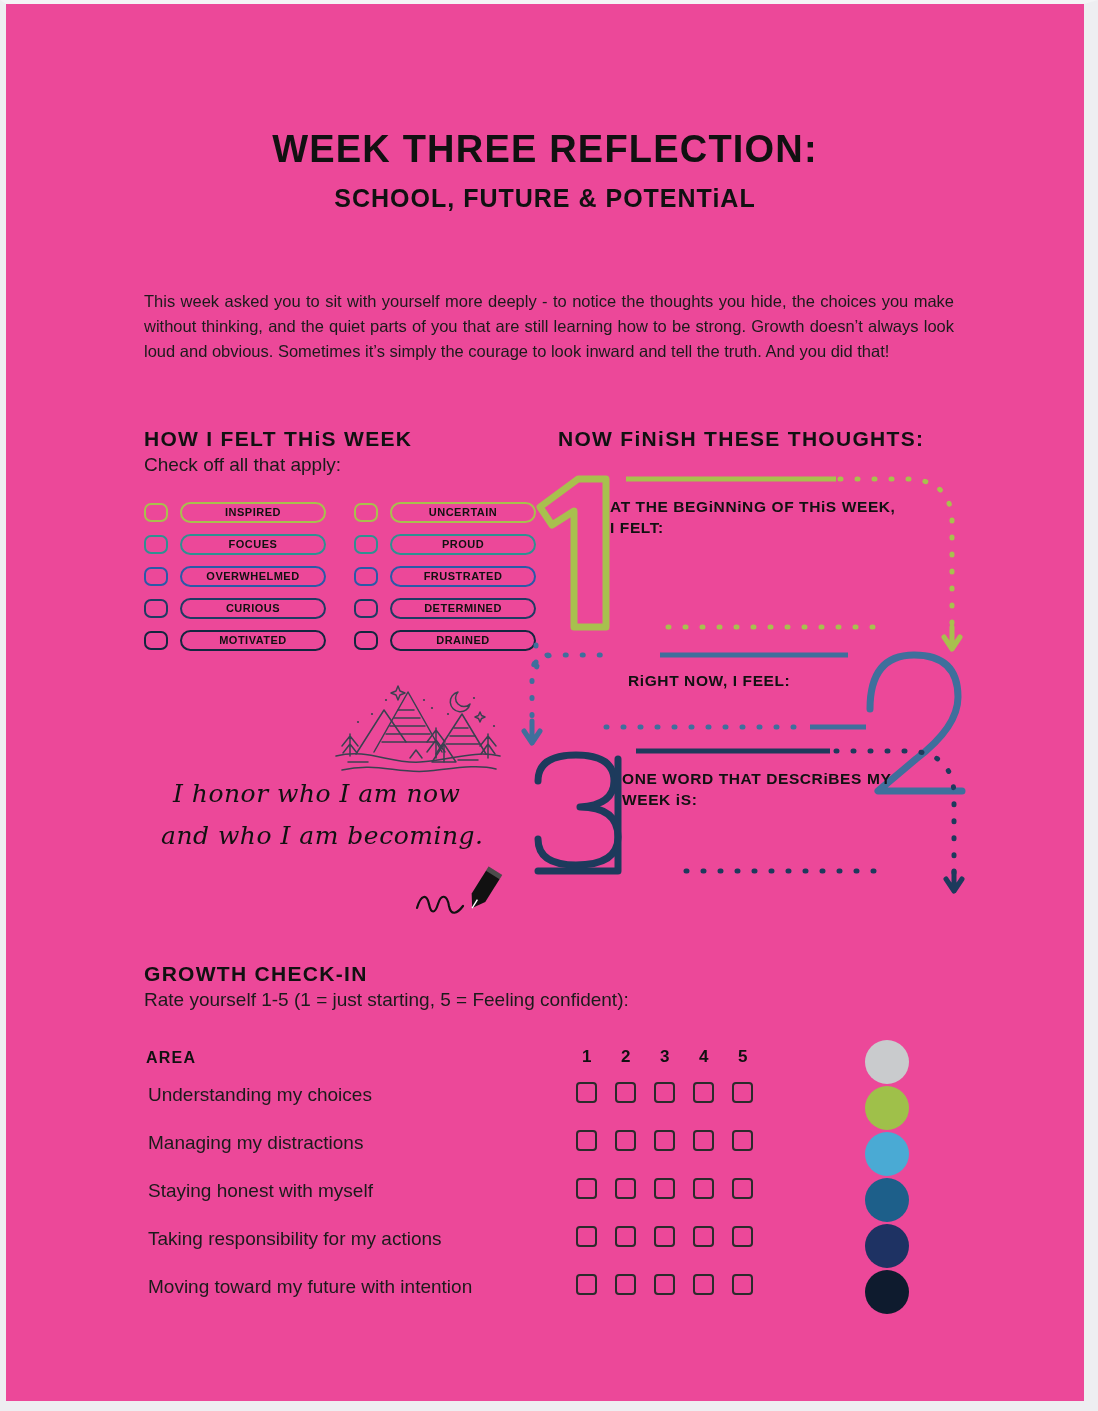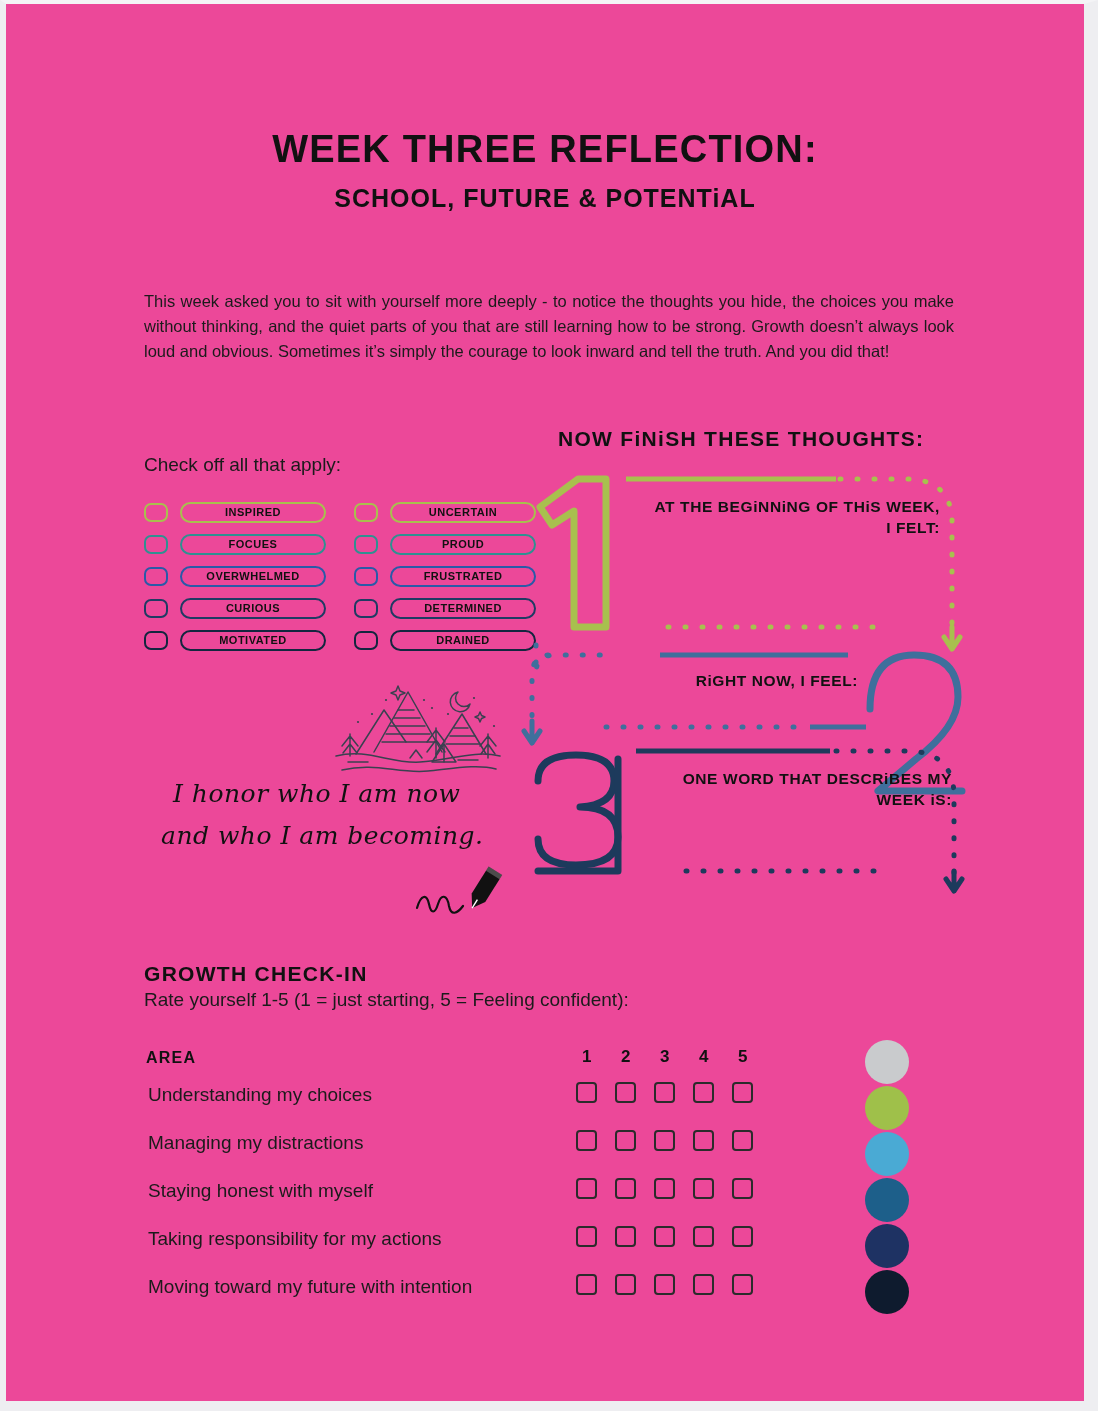--- a/index.html
+++ b/index.html
@@ -65,21 +65,21 @@
   }
   .hl1{position:absolute;left:12px;top:0px;}
   .hl2{position:absolute;left:0px;top:42px;}
   .hl3{position:absolute;left:0px;top:84px;}
   .pen{position:absolute;left:250px;top:85px;width:100px;height:60px;}
 
   
   .thoughts-head{position:absolute;left:552px;top:423px;}
   .prompts{position:absolute;left:512px;top:455px;width:470px;height:500px;}
   .ptext{
-    position:absolute;text-align:right;font-size:15.5px;font-weight:700;
+    position:absolute;text-align:left;font-size:15.5px;font-weight:700;
     letter-spacing:.6px;color:#111;line-height:1.35;
   }
 
   
   .growth-head{position:absolute;left:138px;top:958px;}
   .growth-sub{position:absolute;left:138px;top:985px;font-size:19px;color:#1b1b1b;}
   .area-hd{
     position:absolute;left:140px;top:1045px;font-size:16px;font-weight:700;
     letter-spacing:1.2px;color:#111;
   }
@@ -99,20 +99,21 @@
 <body>
 
 <div class="page">
 <div class="inner">
 
   <div class="title">WEEK THREE REFLECTION:</div>
   <div class="subtitle">SCHOOL, FUTURE &amp; POTENTiAL</div>
 
   <div class="body-copy">This week asked you to sit with yourself more deeply - to notice the thoughts you hide, the choices you make without thinking, and the quiet parts of you that are still learning how to be strong. Growth doesn’t always look loud and obvious. Sometimes it’s simply the courage to look inward and tell the truth. And you did that!</div>
 
+  <div class="h-sec felt-head">HOW I FELT THiS WEEK</div>
   <div class="felt-sub">Check off all that apply:</div>
 
   <div class="checks-wrap">
     <div class="col-a" id="colA">
           <div class="crow">
             <div class="cbox" style="border-color: rgb(168, 192, 78);"></div>
             <div class="pill" style="border-color: rgb(168, 192, 78);">INSPIRED</div>
           </div>
           <div class="crow">
             <div class="cbox" style="border-color: rgb(46, 145, 145);"></div>

